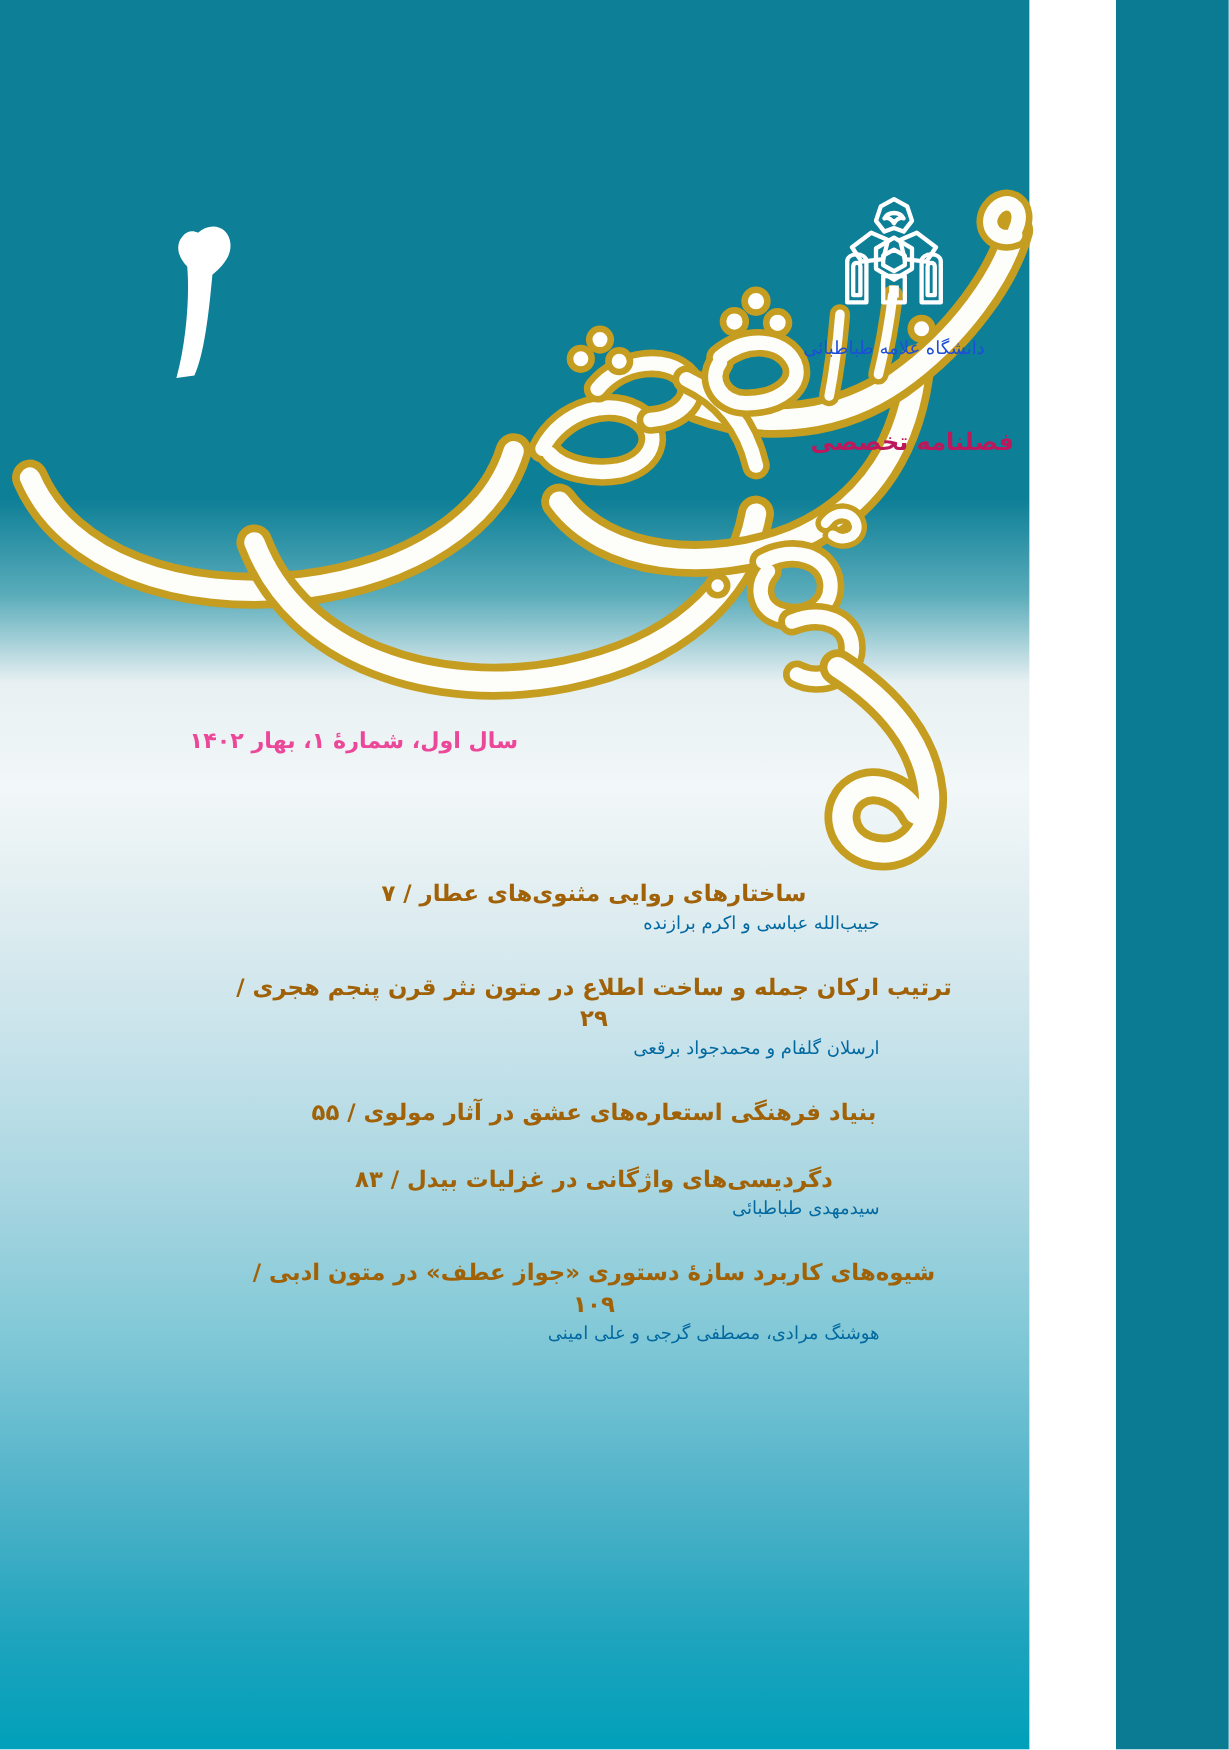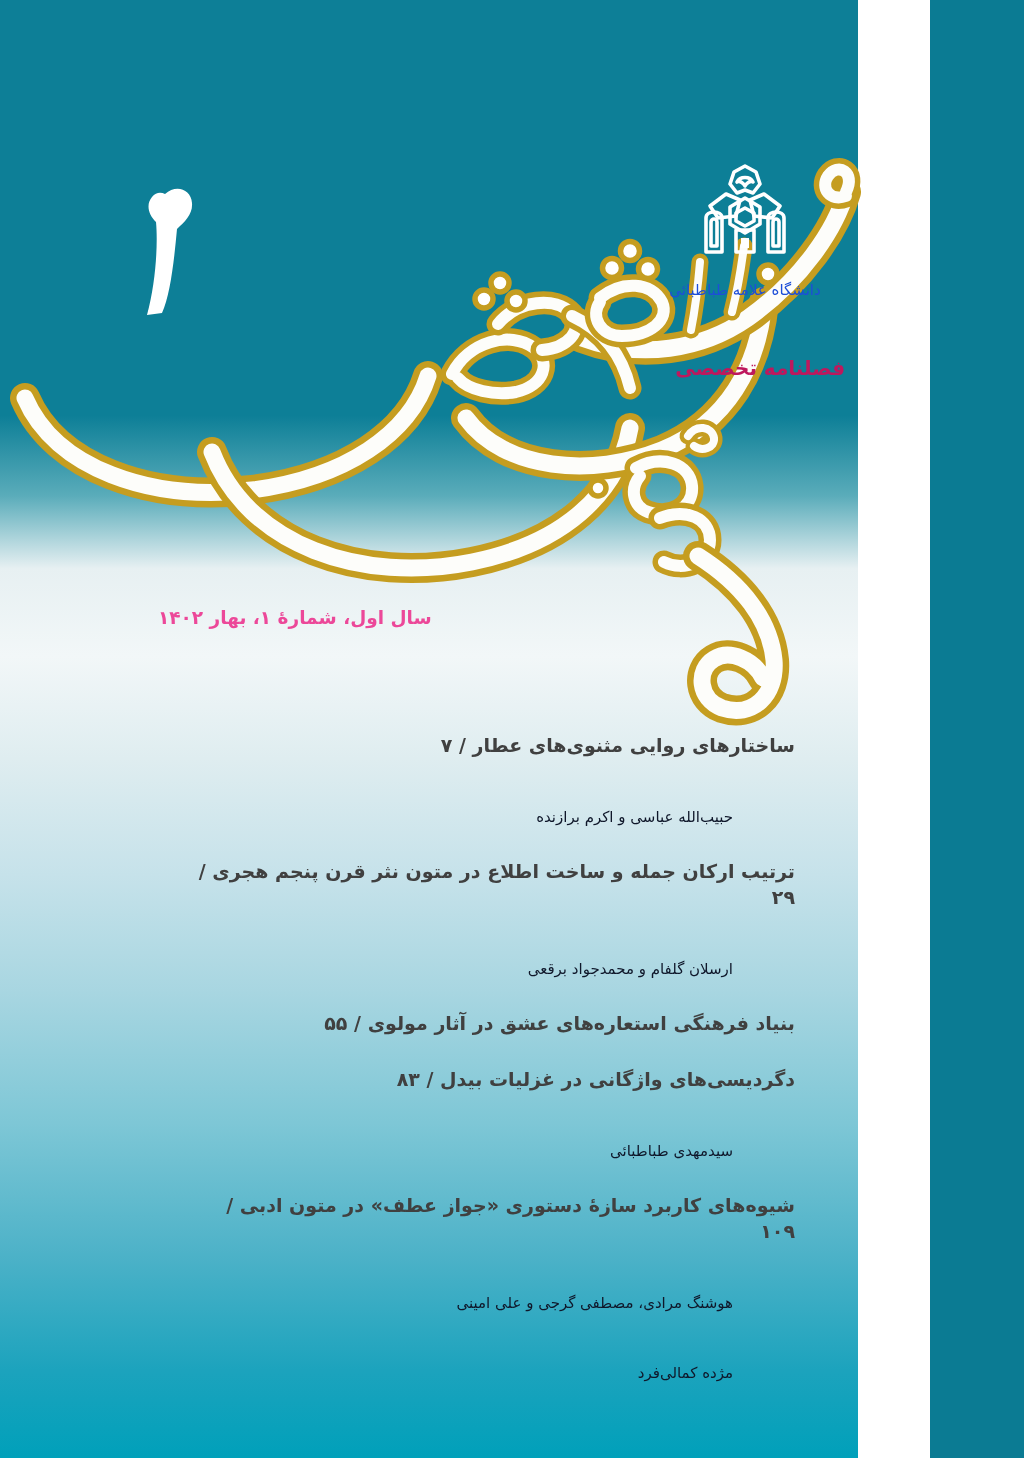--- a/index.html
+++ b/index.html
@@ -41,22 +41,22 @@
   }
   .issue-info{
     position:absolute;left:158px;top:570px;color:#ec4899;
     font-size:18.5px;font-weight:bold;direction:rtl;white-space:nowrap;margin-top:37px;
   }
   .toc{
     position:absolute;top:732px;right:229px;width:600px;
     direction:rtl;text-align:right;
   }
   .toc-entry{margin-bottom:30px;}
-  .toc-title{color:#404040;font-size:19px;font-weight:bold;line-height:26px;}
-  .toc-authors{color:#0f172a;font-size:15px;line-height:22px;padding-right:62px;margin-top:48px;}
+  .toc-title{color:#a16207;font-size:19px;font-weight:bold;line-height:26px;text-align:center;}
+  .toc-authors{color:#0369a1;font-size:15px;line-height:22px;padding-right:62px;}
 </style>
 </head>
 <body>
 
 <div class="page">
 
   <div class="main-panel"></div>
   <div class="gutter"></div>
   <div class="spine"></div>
 
@@ -168,17 +168,16 @@
       <div class="toc-title">دگردیسی‌های واژگانی در غزلیات بیدل / ۸۳</div>
       <div class="toc-authors">سیدمهدی طباطبائی</div>
     </div>
 
     <div class="toc-entry">
       <div class="toc-title">شیوه‌های کاربرد سازهٔ دستوری «جواز عطف» در متون ادبی / ۱۰۹</div>
       <div class="toc-authors">هوشنگ مرادی، مصطفی گرجی و علی امینی</div>
     </div>
 
     <div class="toc-entry">
-      <div class="toc-authors">مژده کمالی‌فرد</div>
     </div>
 
   </div>
 </div>
 
 </body></html>

